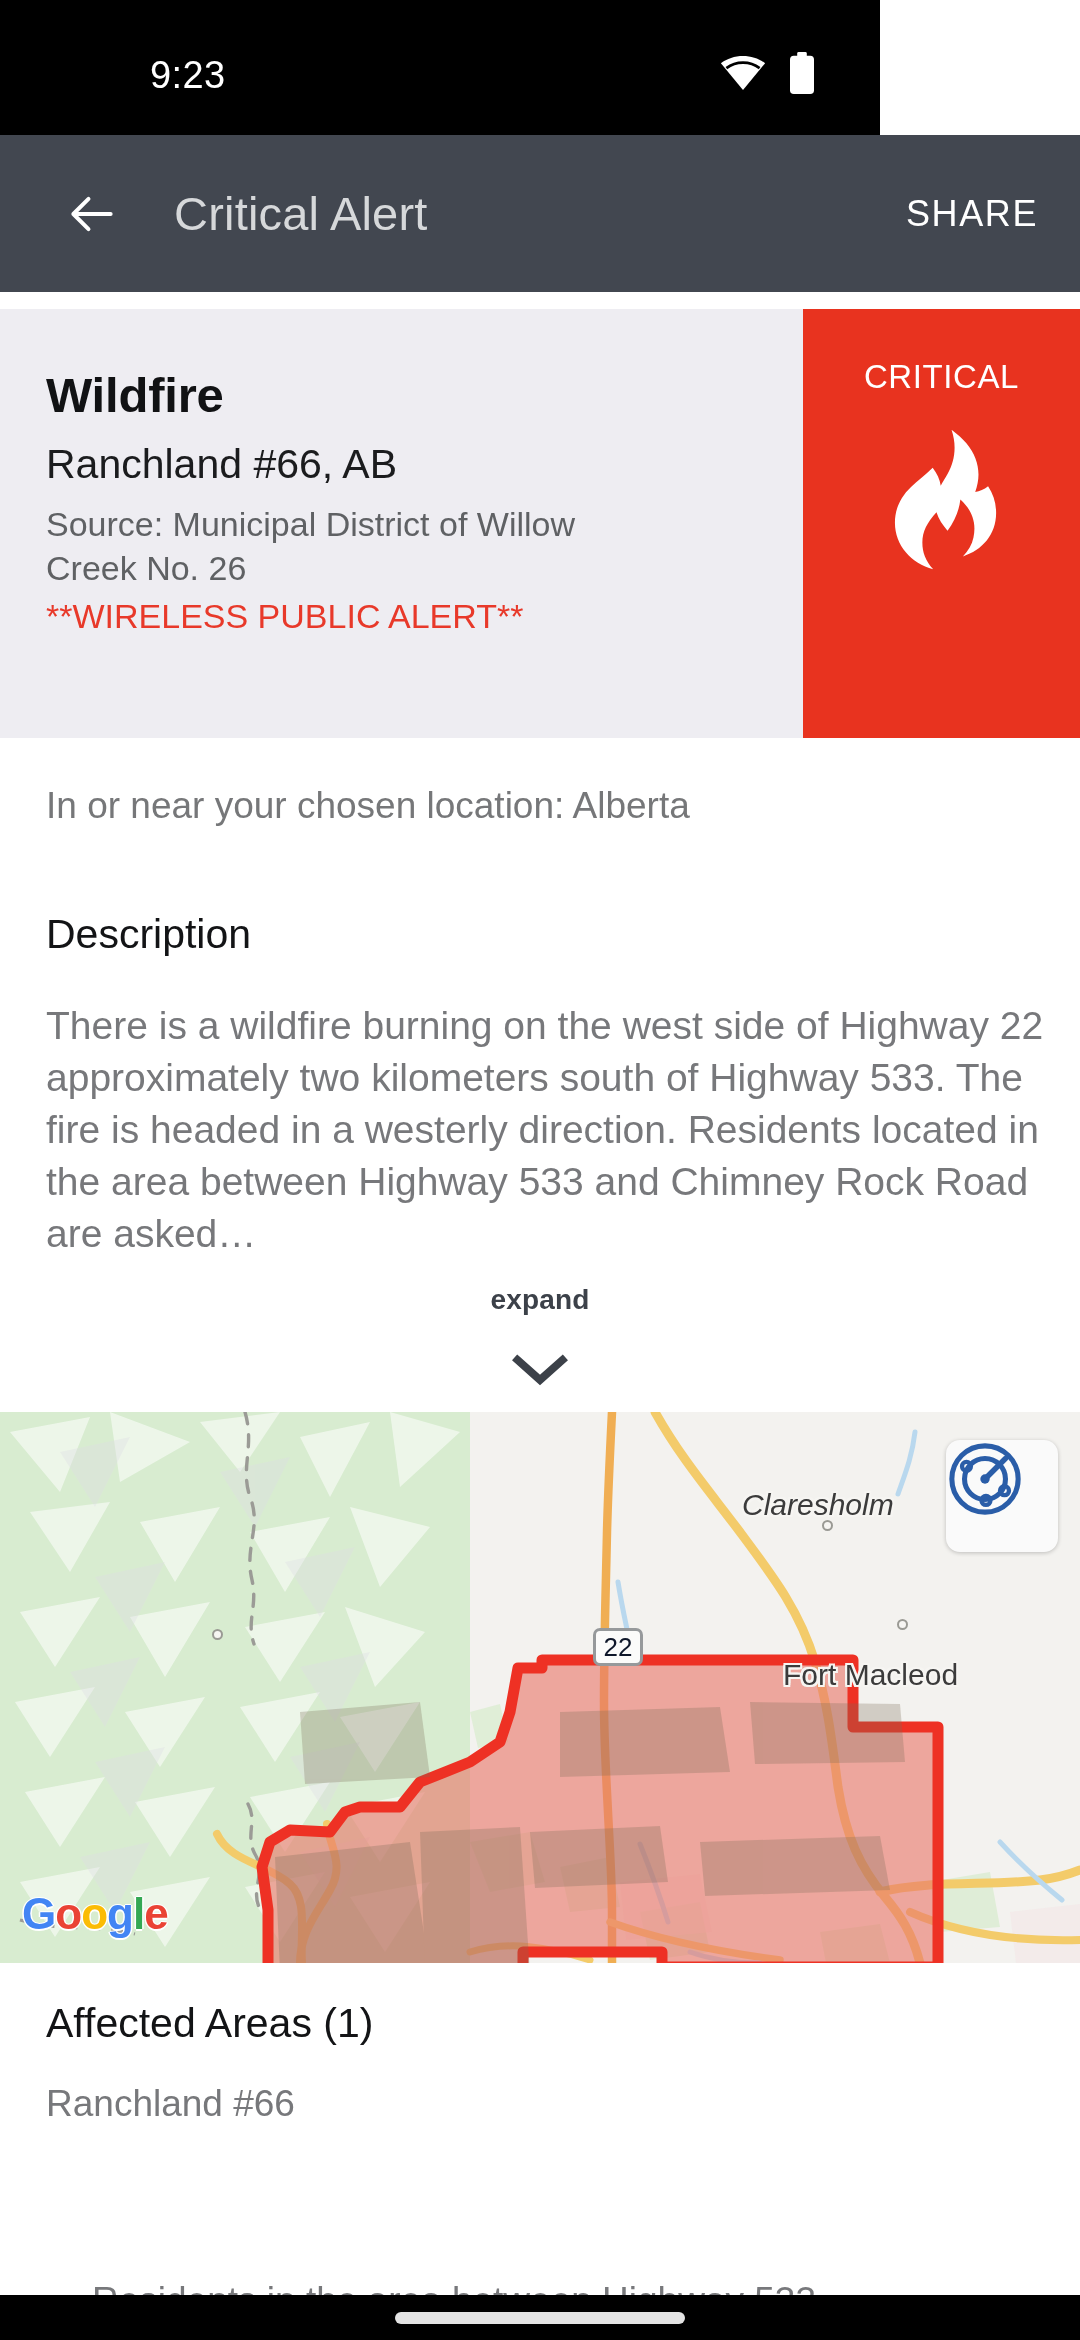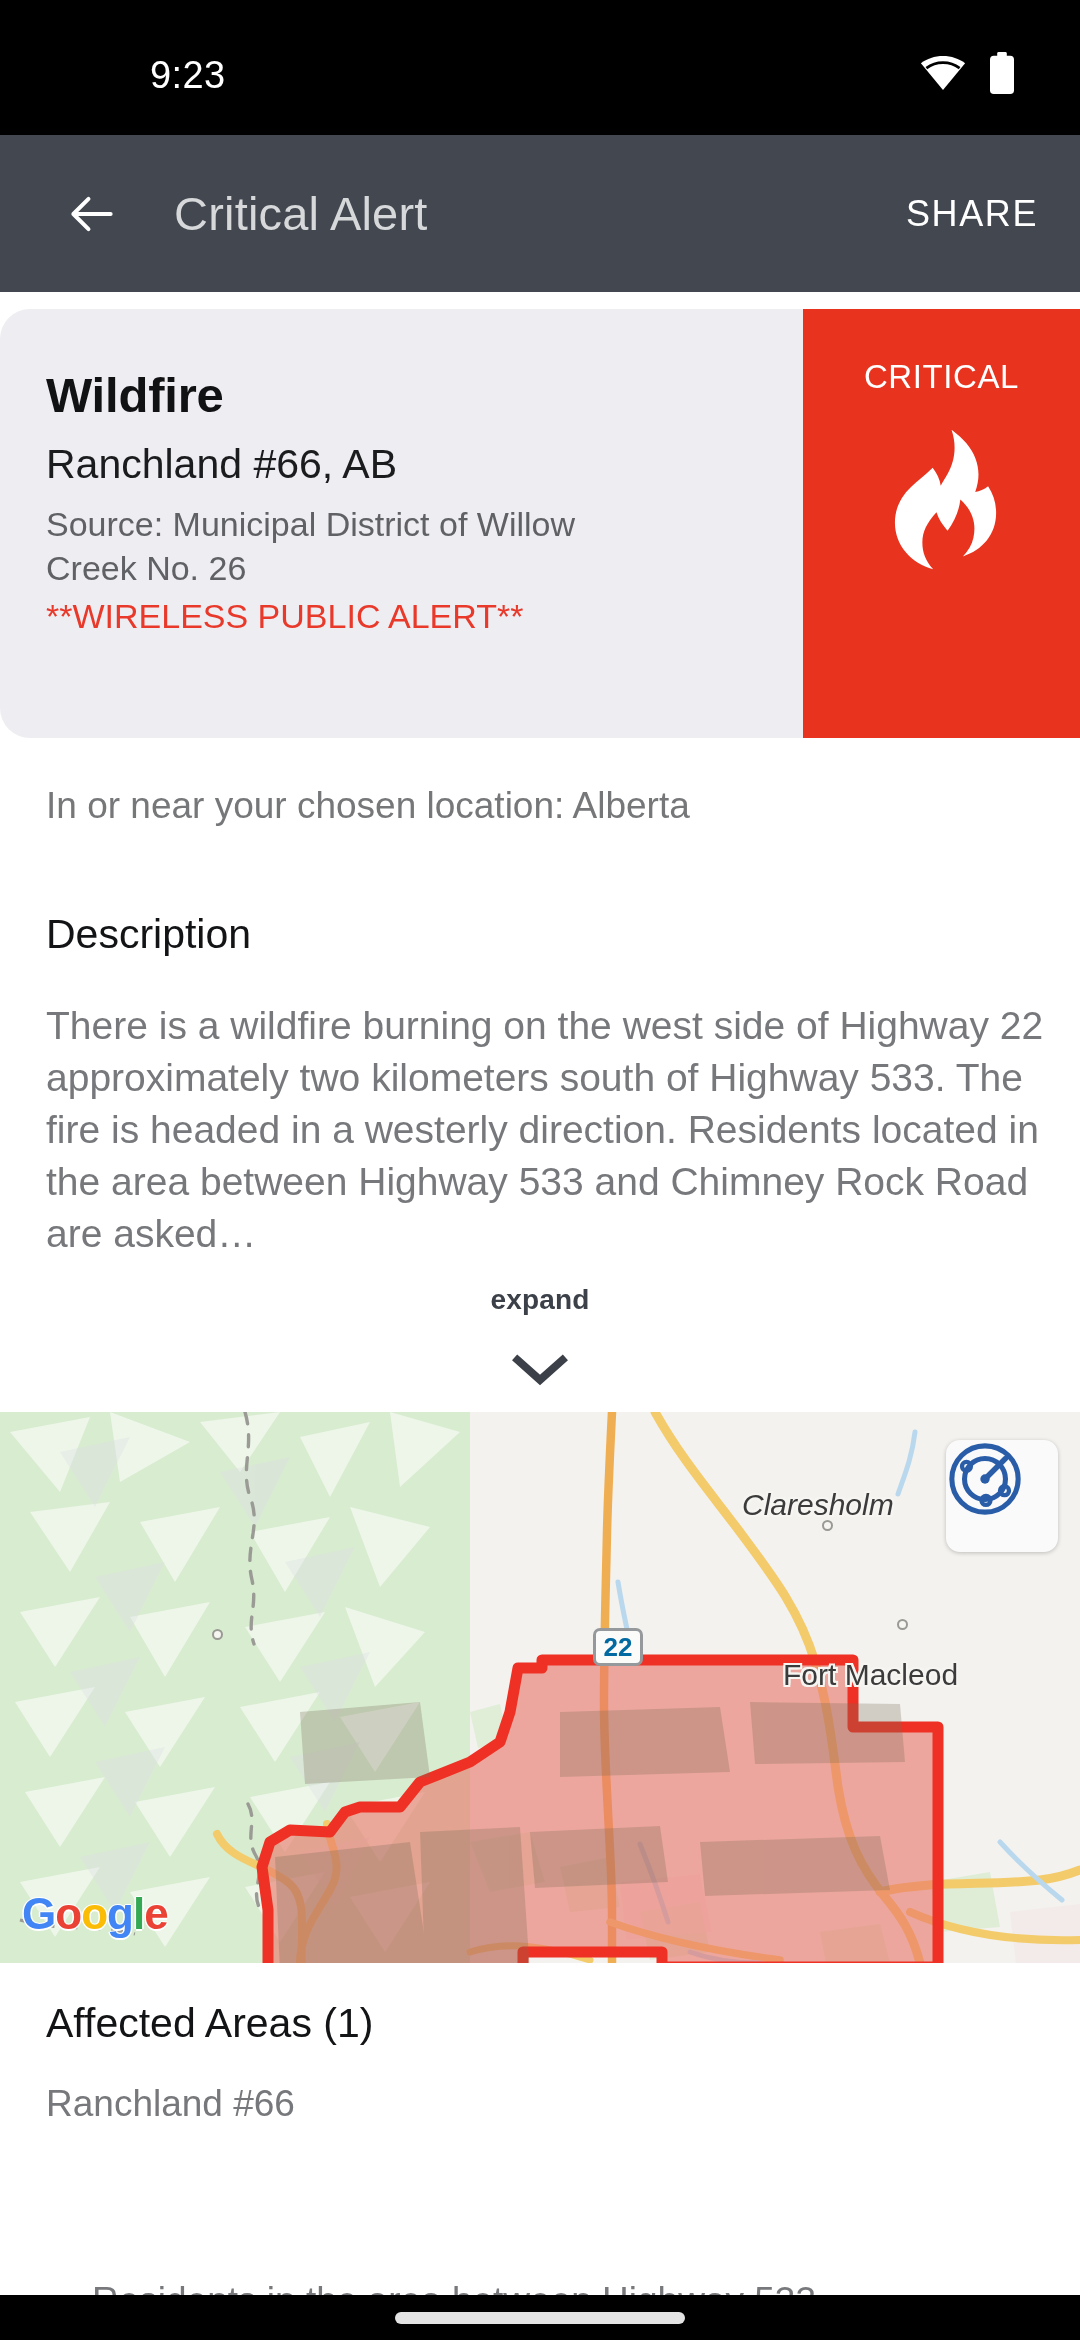--- a/index.html
+++ b/index.html
@@ -6,21 +6,21 @@
   html,body {
     width:1080px; height:2340px;
     background:#ffffff;
     font-family:"Liberation Sans", sans-serif;
     overflow:hidden;
   }
   #screen { position:relative; width:1080px; height:2340px; background:#fff; overflow:hidden; }
 
   
   .statusbar {
-    position:absolute; top:0; left:0; width:1080px; height:135px;
+    position:absolute; top:0; left:0; width:880px; height:135px;
     background:#000; color:#fff;
     display:flex; align-items:center; justify-content:space-between;
     padding:0 44px 0 0;
   }
   .sb-time {
     font-size:38px; font-weight:400; color:#fff;
     letter-spacing:0.4px; padding-left:150px; line-height:1;
     margin-top:14px;
   }
   .sb-right { display:flex; align-items:center; gap:22px; margin-top:14px; padding-right:20px;}
@@ -43,21 +43,21 @@
   }
   .share-btn {
     margin-left:auto; margin-right:42px;
     font-size:36px; color:#ffffff; font-weight:500;
     letter-spacing:1.6px; cursor:pointer; white-space:nowrap;
   }
 
   
   .alert-card {
     position:absolute; top:309px; left:0; width:1080px; height:429px;
-    background:#eeedf2; display:flex;border-radius:30px;
+    background:#eeedf2; display:flex;
   }
   .alert-info {
     flex:1; padding:62px 0 0 46px; min-width:0;
   }
   .alert-type {
     font-size:49px; font-weight:700; color:#111214;
     line-height:1.0; margin-bottom:22px; letter-spacing:-0.2px;
   }
   .alert-place {
     font-size:41px; color:#1b1c1e; line-height:1.12; margin-bottom:14px;
@@ -119,21 +119,21 @@
     white-space:nowrap; pointer-events:none;
   }
   .city-dot {
     position:absolute; width:11px; height:11px; border-radius:50%;
     background:#f6f5f2; border:2px solid #9a9a94;
   }
   .hwy-shield {
     position:absolute; width:50px; height:38px; border-radius:7px;
     background:#fbfbfa; border:3px solid #96999b;
     display:flex; align-items:center; justify-content:center;
-    font-size:26px; color:#0369a1; font-weight:700;
+    font-size:26px; color:#0f172a; font-weight:400;
   }
   .locate-btn {
     position:absolute; top:28px; right:22px;
     width:112px; height:112px; border-radius:14px;
     background:#fafafa; box-shadow:0 1px 4px rgba(0,0,0,.22);
     display:flex; align-items:center; justify-content:center; cursor:pointer;
   }
   .gmlogo {
     position:absolute; left:22px; bottom:24px;
     font-size:44px; font-weight:700; letter-spacing:-1px;

